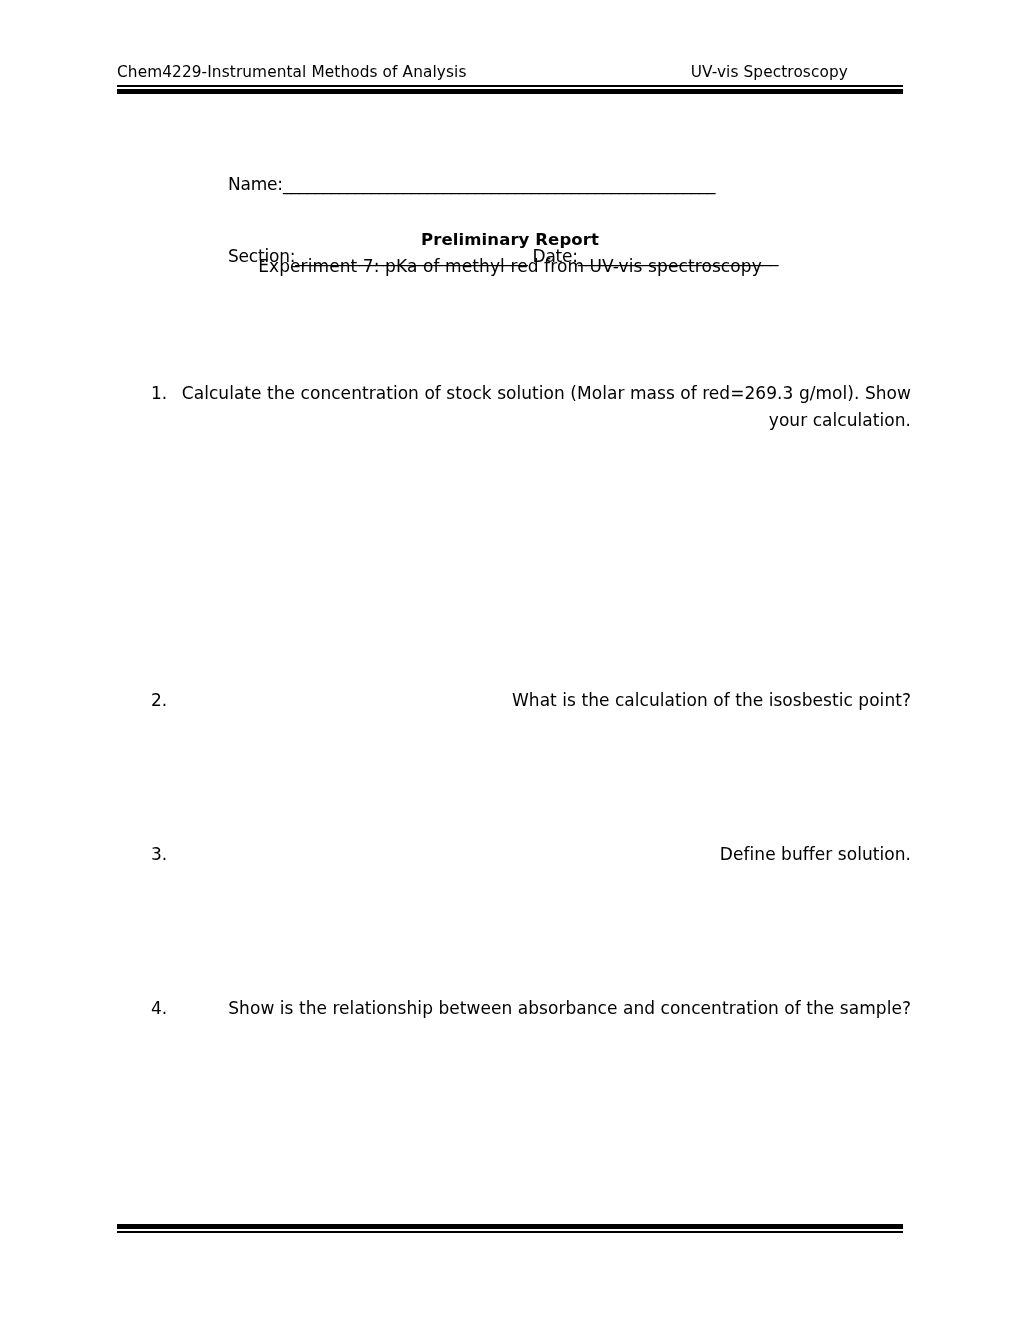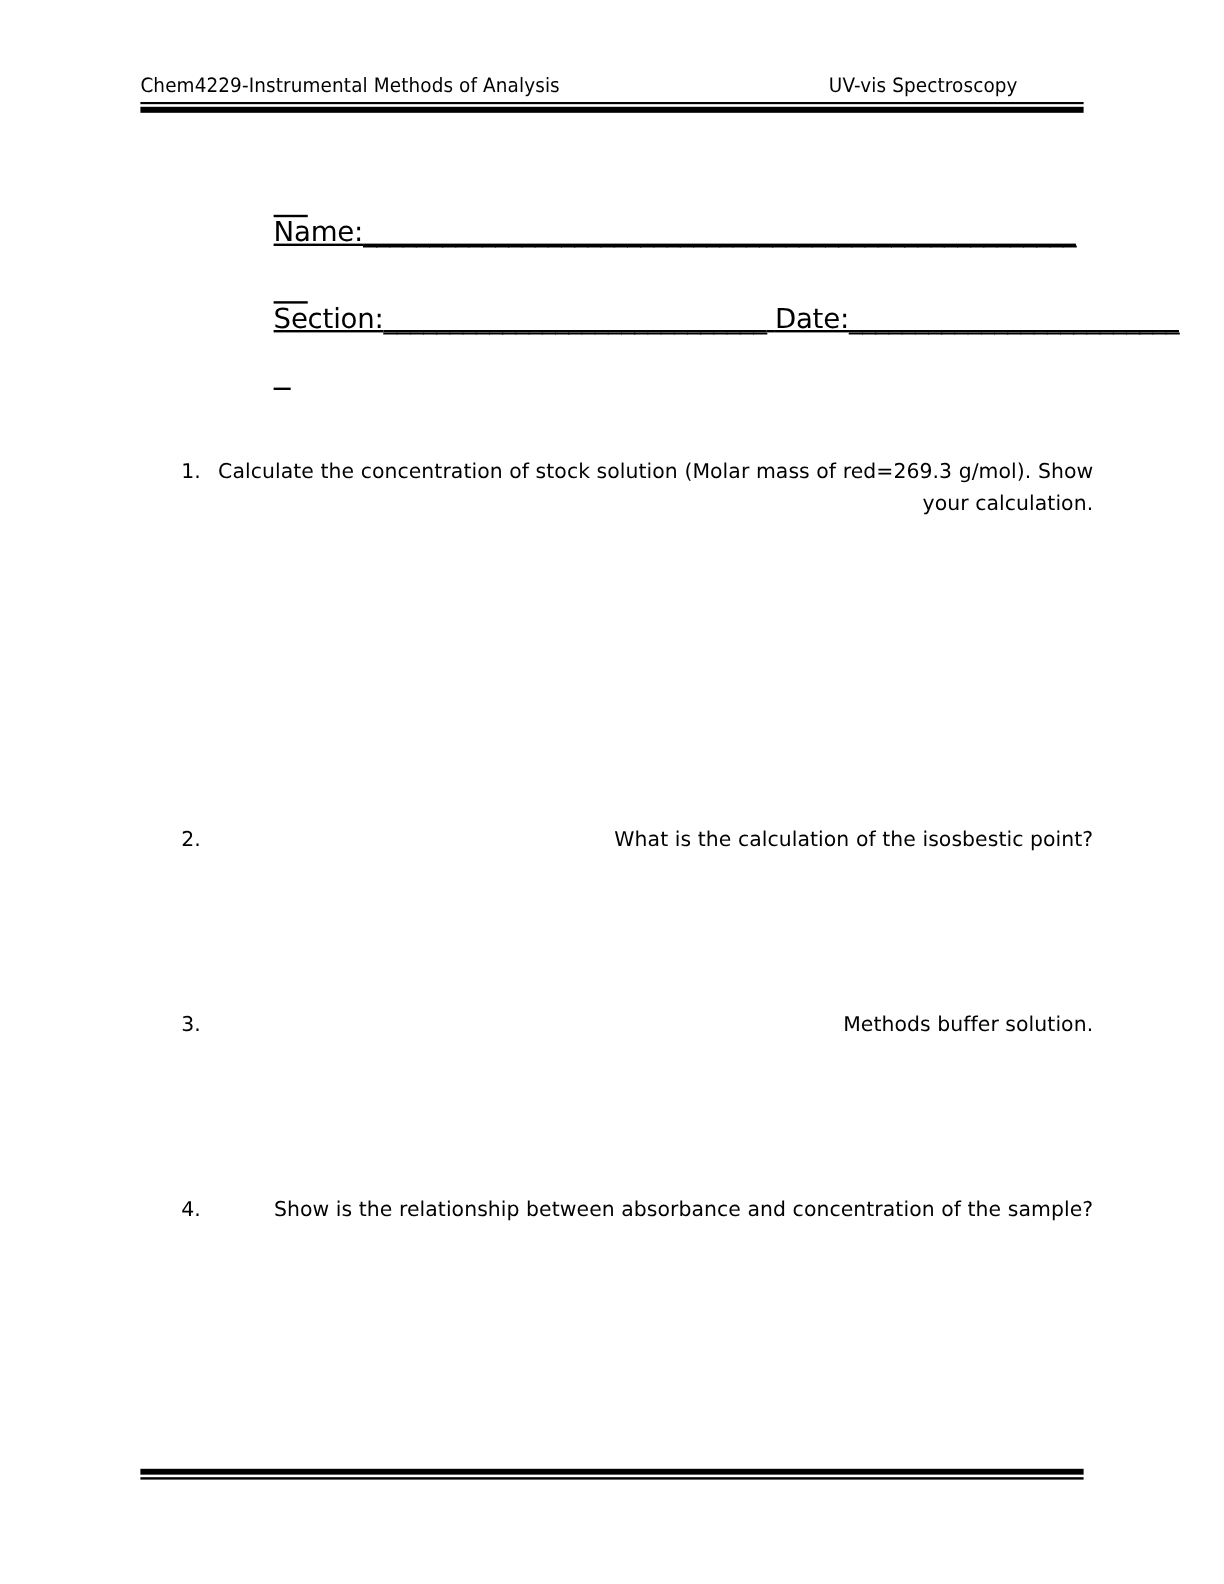--- a/index.html
+++ b/index.html
@@ -63,26 +63,25 @@
   }
   .header-rule .thick {
     height: 5.2px;
     background: #000;
   }
 
   
   .ident {
     position: absolute;
     left: 228px;
-    top: 134px;
-    font-size: 23px;
+    top: 124px;
+    font-size: 17px;
     line-height: 24px;
     white-space: pre;
     letter-spacing: -0.2px;
-    text-decoration: underline;
   }
   .ident .row { display: block; }
   .ident .rule-fill { letter-spacing: -0.5px; }
 
   
   .title-block {
     position: absolute;
     left: 0;
     top: 228px;
     width: 1020px;
@@ -162,36 +161,40 @@
     <div class="thin"></div>
     <div class="gap"></div>
     <div class="thick"></div>
   </div>
 
   <div class="ident">
     <span class="row"><span>Name:</span><span class="rule-fill">______________________________________________________</span></span>
     <span class="row"><span>Section:</span><span class="rule-fill">_____________________________</span><span> </span><span>Date:</span><span class="rule-fill">_________________________</span></span>
   </div>
 
+  <div class="title-block">
+    <div class="title-main">Preliminary Report</div>
+    <div class="title-sub">Experiment 7: pKa of methyl red from UV-vis spectroscopy</div>
+  </div>
 
   <div class="questions">
 
     <div class="q-item" style="top:0px; left:0px; width:760px;">
       <span class="q-num">1.</span>
       <span class="q-text">Calculate the concentration of stock solution (Molar mass of red=269.3 g/mol). Show your calculation.</span>
     </div>
 
     <div class="q-item" style="top:307px; left:0px; width:760px;">
       <span class="q-num">2.</span>
       <span class="q-text">What is the calculation of the isosbestic point?</span>
     </div>
 
     <div class="q-item" style="top:461px; left:0px; width:760px;">
       <span class="q-num">3.</span>
-      <span class="q-text">Methods buffer solution.</span>
+      <span class="q-text">Define buffer solution.</span>
     </div>
 
     <div class="q-item" style="top:615px; left:0px; width:760px;">
       <span class="q-num">4.</span>
       <span class="q-text">Show is the relationship between absorbance and concentration of the sample?</span>
     </div>
 
   </div>
 
   <div class="footer-rule" style="top:1224px;">

